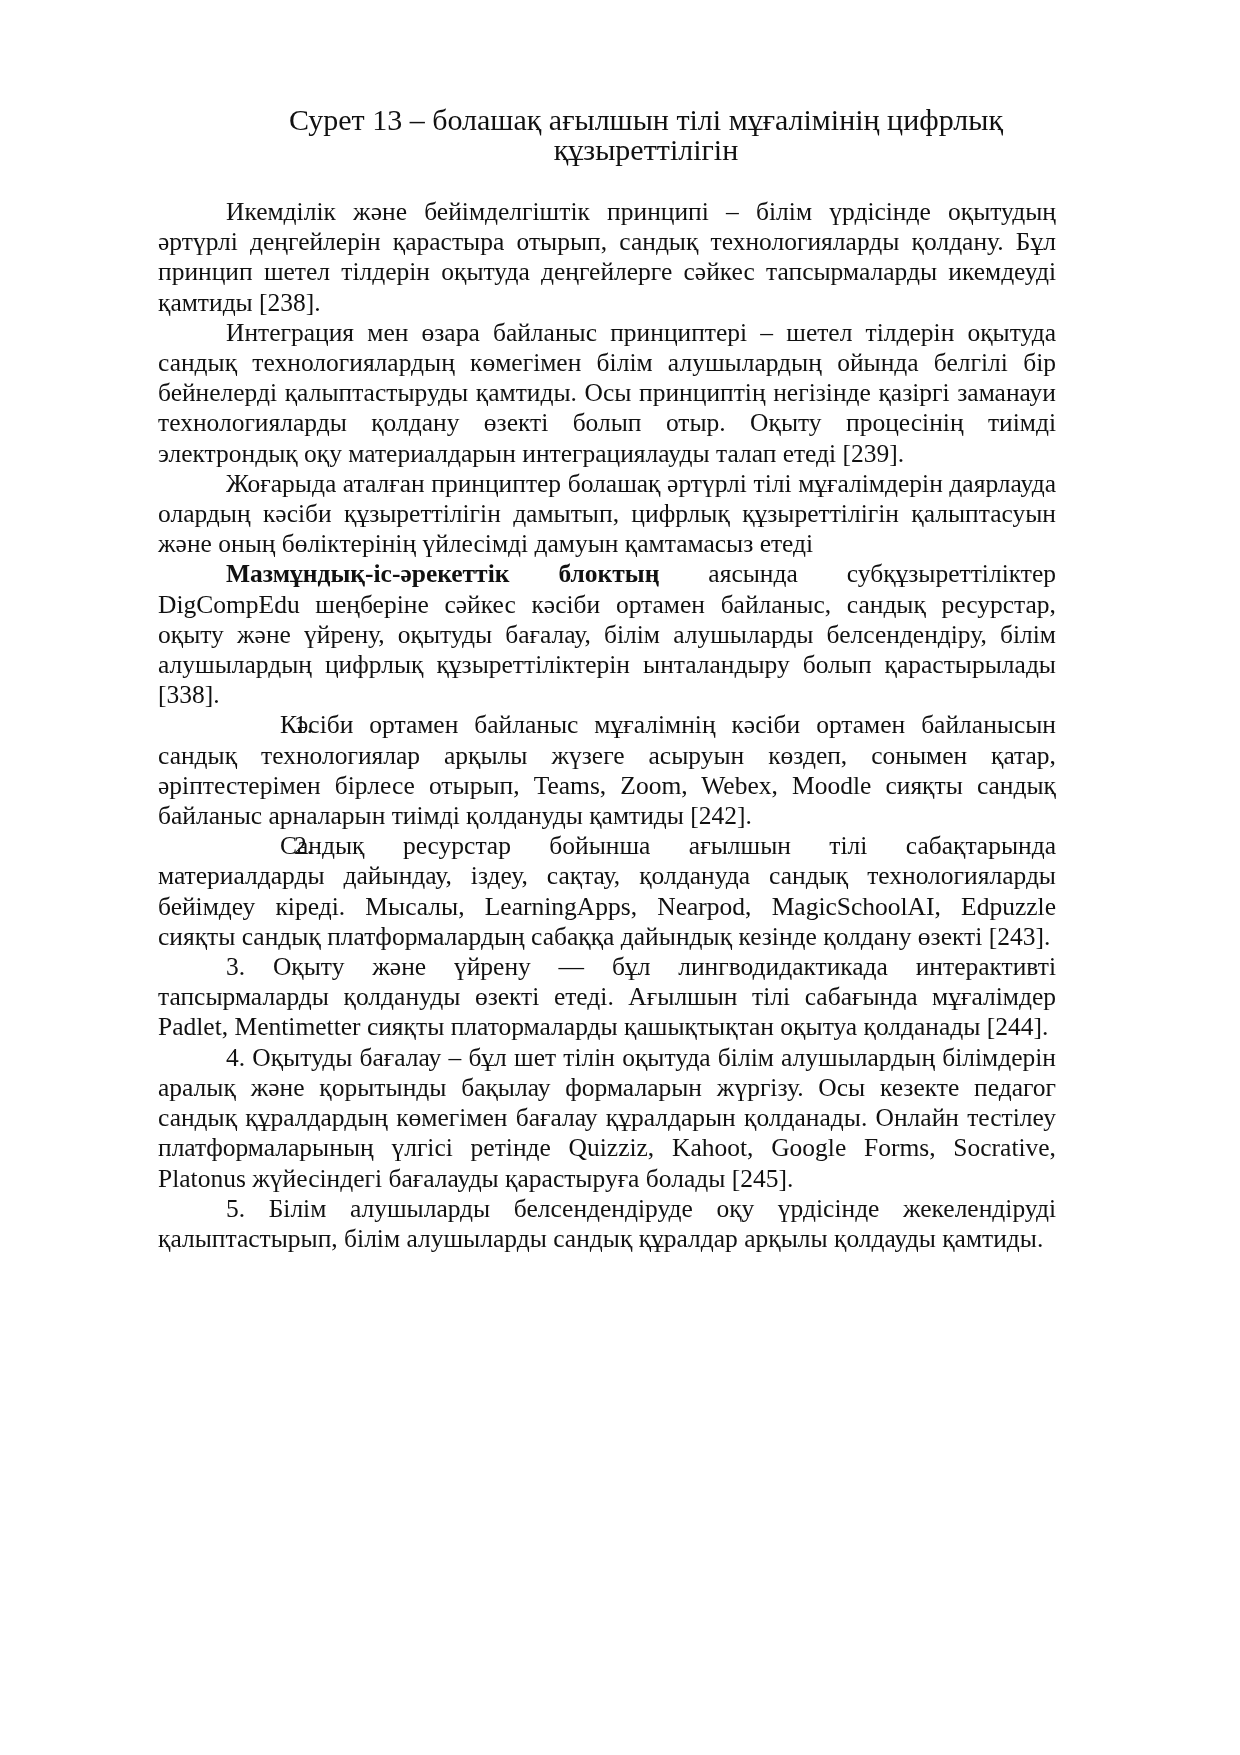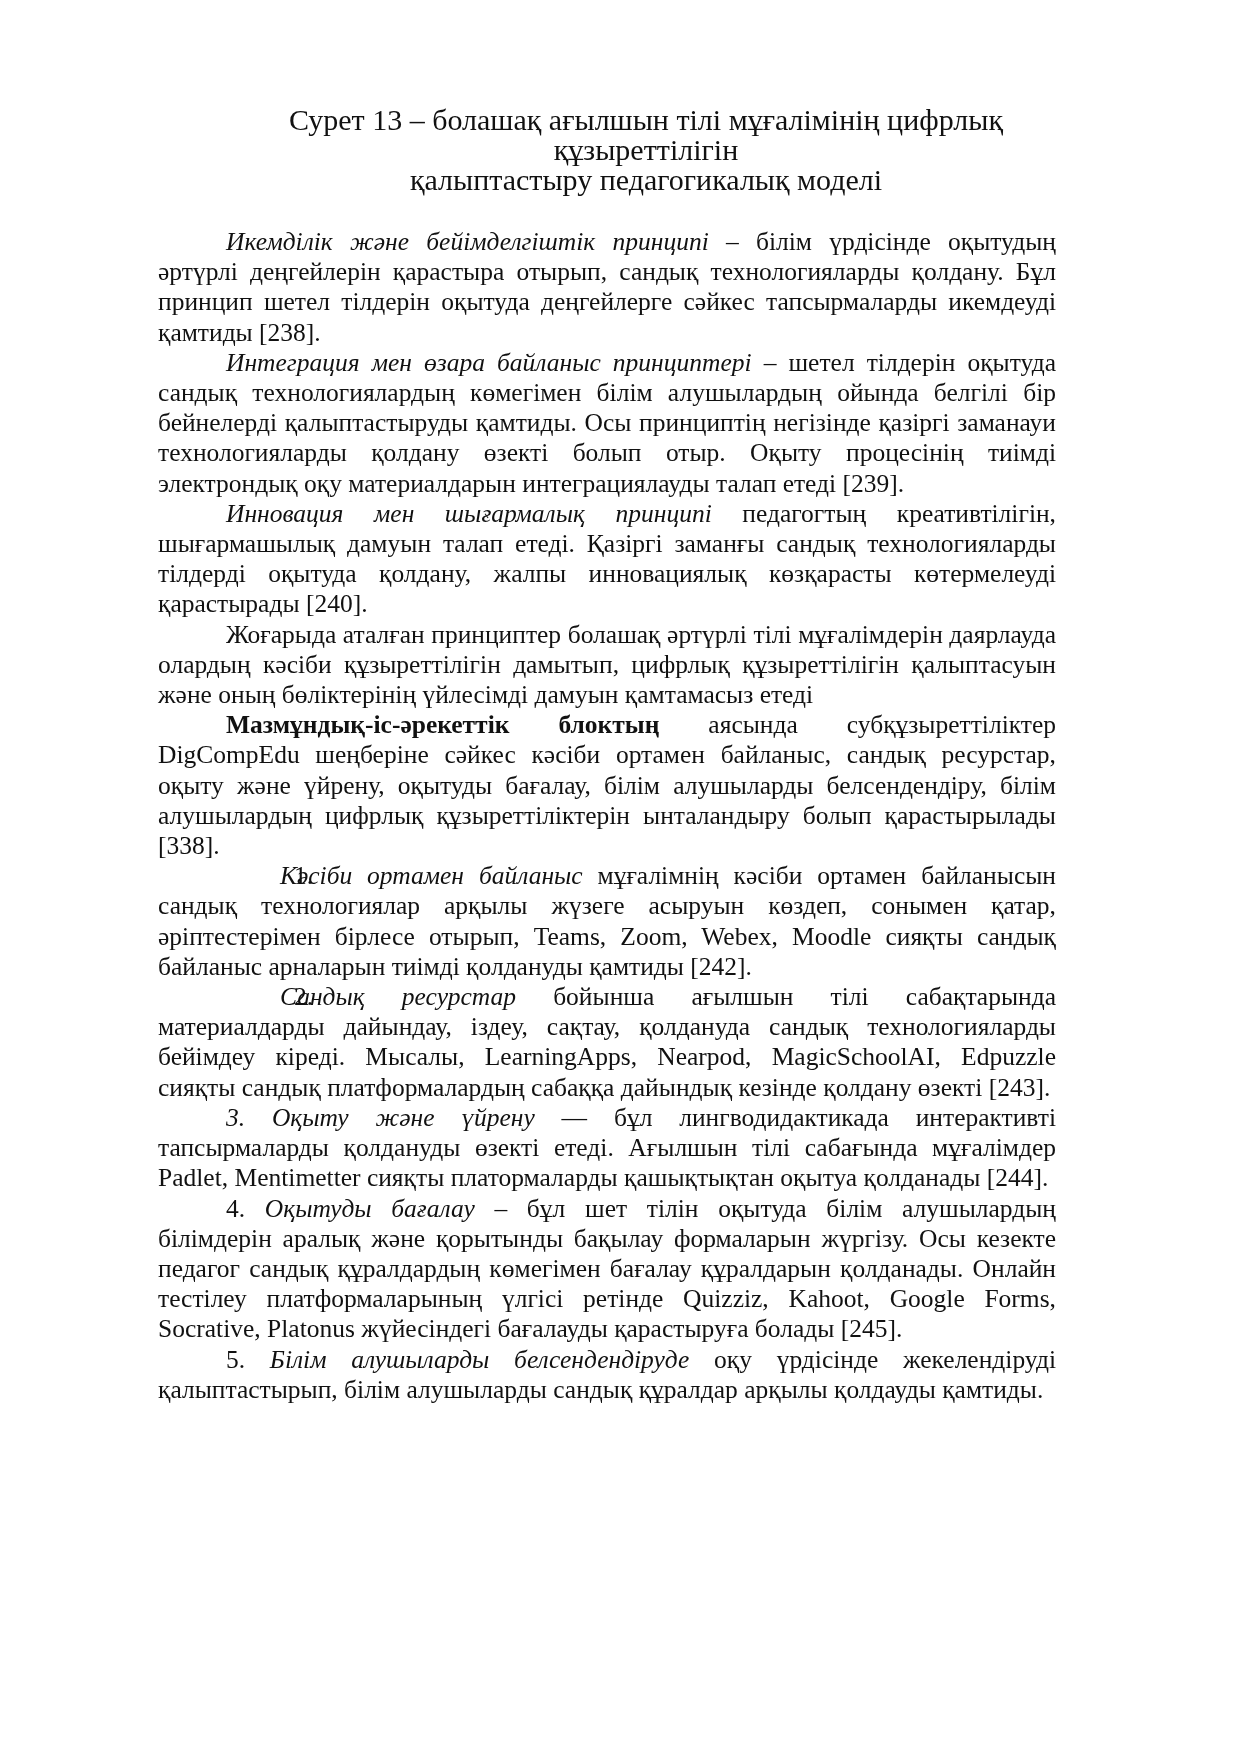--- a/index.html
+++ b/index.html
@@ -29,39 +29,37 @@
     }
     .caption span { display: block; }
     p {
       margin: 0;
       font-size: 25.5px;
       line-height: 30.2px;
       text-align: justify;
       text-indent: 68px;
       hyphens: none;
     }
-    p .em { font-style: italic; }
+    p .em { }
     p .strong { font-weight: bold; margin-top: 35px; }
     .num-tab { display: inline-block; width: 54px; }
   </style>
 </head>
 <body>
 
 <div class="page">
 
   <div class="caption">
     <span>Сурет 13 – болашақ ағылшын тілі мұғалімінің цифрлық құзыреттілігін</span>
-    <span>қалыптастыру педагогикалық моделі</span>
   </div>
 
   <p><span class="em">Икемділік және бейімделгіштік принципі</span><span> – білім үрдісінде оқытудың әртүрлі деңгейлерін қарастыра отырып, сандық технологияларды қолдану. Бұл принцип шетел тілдерін оқытуда деңгейлерге сәйкес тапсырмаларды икемдеуді қамтиды [238].</span></p>
 
   <p><span class="em">Интеграция мен өзара байланыс принциптері</span><span> – шетел тілдерін оқытуда сандық технологиялардың көмегімен білім алушылардың ойында белгілі бір бейнелерді қалыптастыруды қамтиды. Осы принциптің негізінде қазіргі заманауи технологияларды қолдану өзекті болып отыр. Оқыту процесінің тиімді электрондық оқу материалдарын интеграциялауды талап етеді [239].</span></p>
 
-  <p><span class="em">Инновация мен шығармалық принципі</span><span> педагогтың креативтілігін, шығармашылық дамуын талап етеді. Қазіргі заманғы сандық технологияларды тілдерді оқытуда қолдану, жалпы инновациялық көзқарасты көтермелеуді қарастырады [240].</span></p>
 
   <p><span>Жоғарыда аталған принциптер болашақ әртүрлі тілі мұғалімдерін даярлауда олардың кәсіби құзыреттілігін дамытып, цифрлық құзыреттілігін қалыптасуын және оның бөліктерінің үйлесімді дамуын қамтамасыз етеді</span></p>
 
   <p><span class="strong">Мазмұндық-іс-әрекеттік блоктың</span><span> аясында субқұзыреттіліктер DigCompEdu шеңберіне сәйкес кәсіби ортамен байланыс, сандық ресурстар, оқыту және үйрену, оқытуды бағалау, білім алушыларды белсендендіру, білім алушылардың цифрлық құзыреттіліктерін ынталандыру болып қарастырылады [338].</span></p>
 
   <p><span class="num-tab">1.</span><span class="em">Кәсіби ортамен байланыс</span><span> мұғалімнің кәсіби ортамен байланысын сандық технологиялар арқылы жүзеге асыруын көздеп, сонымен қатар, әріптестерімен бірлесе отырып, Teams, Zoom, Webex, Moodle  сияқты сандық байланыс арналарын тиімді қолдануды қамтиды [242].</span></p>
 
   <p><span class="num-tab">2.</span><span class="em">Сандық ресурстар</span><span> бойынша ағылшын тілі сабақтарында материалдарды дайындау, іздеу, сақтау, қолдануда сандық технологияларды бейімдеу кіреді. Мысалы, LearningApps, Nearpod, MagicSchoolAI, Edpuzzle сияқты сандық платформалардың сабаққа дайындық кезінде қолдану өзекті [243].</span></p>
 
   <p><span class="em">3.</span><span class="em"> </span><span class="em">Оқыту және үйрену</span><span> — бұл лингводидактикада интерактивті тапсырмаларды қолдануды өзекті етеді. Ағылшын тілі сабағында мұғалімдер Padlet, Mentimetter сияқты платормаларды қашықтықтан оқытуа қолданады [244].</span></p>

